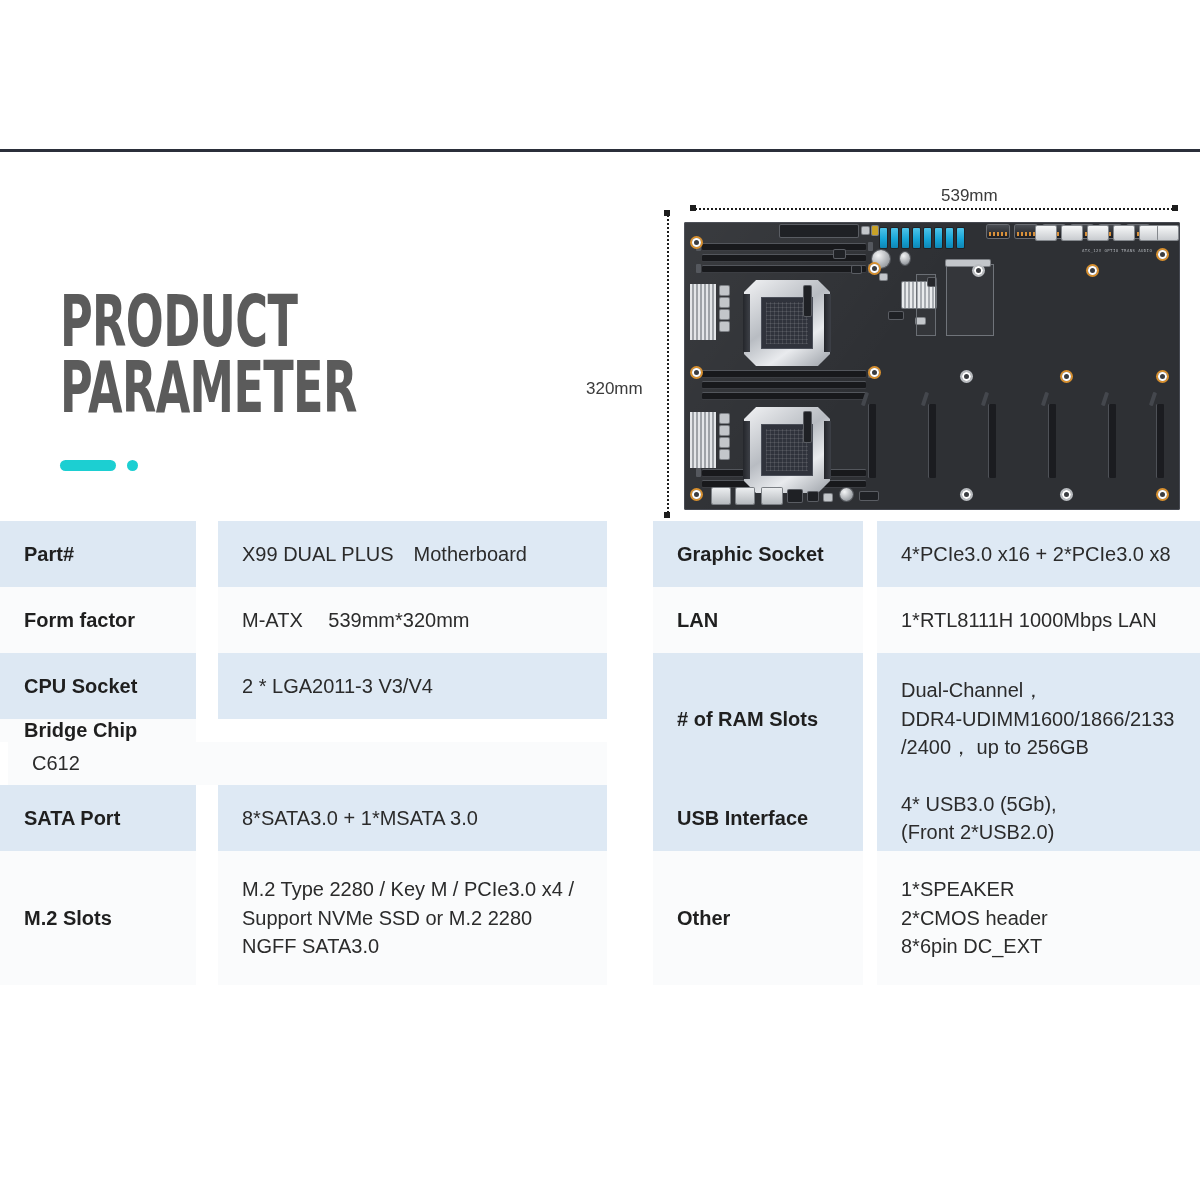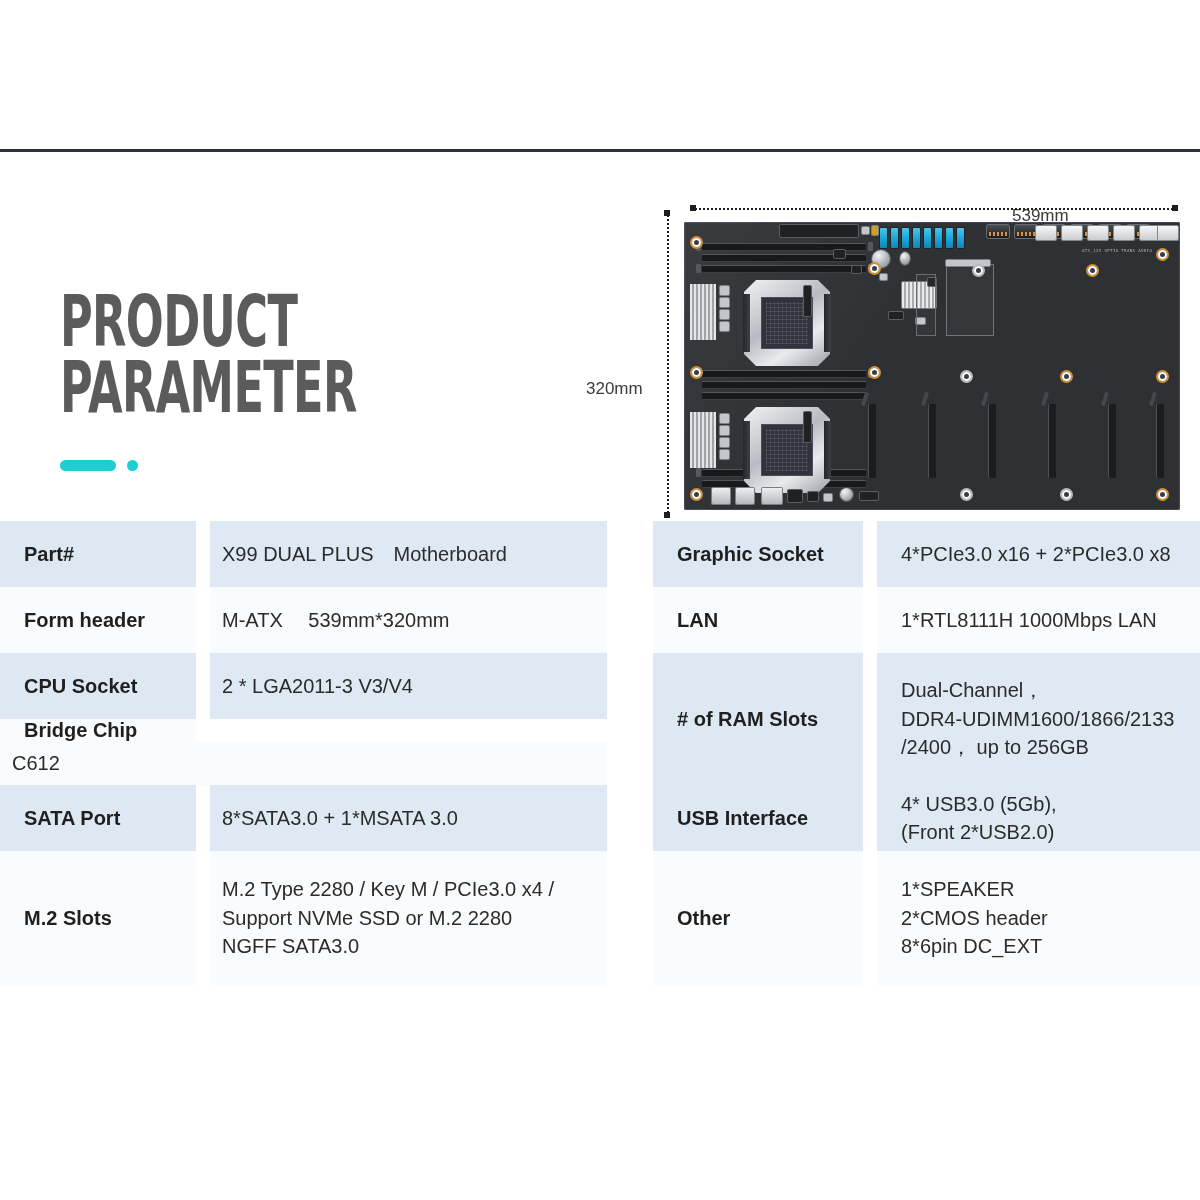--- a/index.html
+++ b/index.html
@@ -17,21 +17,21 @@
   .title-line { font-family:"DejaVu Sans", sans-serif;
                 font-weight:700; color:#5b5b5b; font-size:72px; line-height:0.92;
                 letter-spacing:-1px;
                 transform:scaleX(0.62); transform-origin:left center; white-space:nowrap; }
   .accent-row { margin-top:40px; display:flex; align-items:center; gap:11px; }
   .accent-bar { width:56px; height:11px; border-radius:6px; background:#1ccfd2; }
   .accent-dot { width:11px; height:11px; border-radius:50%; background:#1ccfd2; }
 
   
   .dim-label { position:absolute; font-size:17px; color:#3b3b3b; font-family:"Liberation Sans", sans-serif; white-space:nowrap; }
-  .dim-top-label { left:1012px; top:186px;margin-top:20px; }
+  .dim-top-label { left:941px; top:186px; }
   .dim-left-label { left:586px; top:379px; }
 
   .dim-line-h { position:absolute; left:690px; top:205px; width:488px; height:7px; }
   .dim-line-h .rule { position:absolute; left:5px; right:5px; top:3px; height:0;
         border-top:2px dotted #1d1d1d; }
   .dim-line-h .cap { position:absolute; top:0; width:6px; height:6px; background:#1d1d1d; }
   .dim-line-h .cap.l { left:0; } .dim-line-h .cap.r { right:0; }
 
   .dim-line-v { position:absolute; left:664px; top:210px; width:7px; height:308px; }
   .dim-line-v .rule { position:absolute; top:5px; bottom:5px; left:3px; width:0;
@@ -123,21 +123,21 @@
   .scell.val .vtxt { display:block; }
 
   
   .srow.tint .lbl { background:#dde8f3; }
   .srow.tint .val { background:#dee9f4; }
   .srow.plain .lbl { background:#fafbfc; }
   .srow.plain .val { background:#fafbfc; }
 
   .spec-left  .lbl { width:196px; padding-left:24px; }
   .spec-left  .gap { width:14px; background:#ffffff; }
-  .spec-left  .val { flex:1; padding-left:12px; padding-right:10px; }
+  .spec-left  .val { flex:1; padding-left:24px; padding-right:10px;margin-left:8px; }
 
   .spec-right .lbl { width:210px; padding-left:24px; }
   .spec-right .gap { width:14px; background:#ffffff; }
   .spec-right .val { flex:1; padding-left:24px; padding-right:10px; }
 </style>
 </head>
 <body>
 
 <div id="page">
 
@@ -323,21 +323,21 @@
       <div class="scell lbl">Part#</div>
       <div class="gap"></div>
       <div class="scell val">
         <div>
             <span class="vtxt">X99 DUAL PLUS Motherboard</span>
           </div>
       </div>
     </div>
 
     <div class="srow plain" style="height:66px;">
-      <div class="scell lbl">Form header</div>
+      <div class="scell lbl">Form factor</div>
       <div class="gap"></div>
       <div class="scell val">
         <div>
             <span class="vtxt">M-ATX  539mm*320mm</span>
           </div>
       </div>
     </div>
 
     <div class="srow tint" style="height:66px;">
       <div class="scell lbl">CPU Socket</div>

